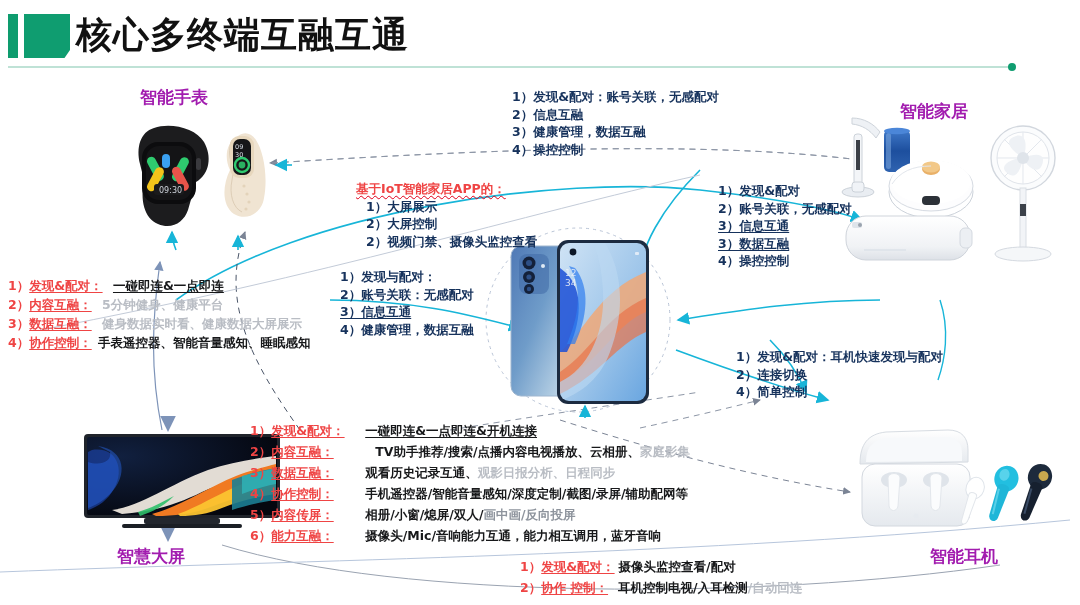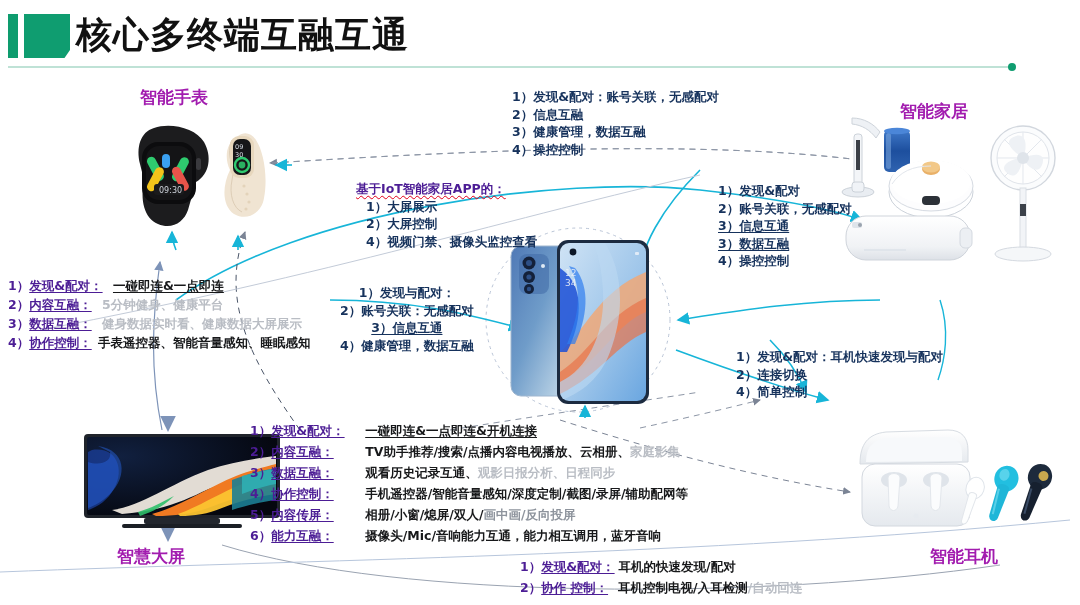--- a/index.html
+++ b/index.html
@@ -17,21 +17,21 @@
             clip-path:polygon(0 0,100% 0,100% 82%,88% 100%,0 100%);}
   .hdr-title{position:absolute;left:76px;top:10px;font-size:36px;font-weight:bold;color:#111;
              letter-spacing:1px;line-height:50px;font-family:"DejaVu Sans",sans-serif;}
   .hdr-rule{position:absolute;left:8px;top:66px;width:1002px;height:2px;background:#bfe2d6;}
   .hdr-dot{position:absolute;left:1008px;top:63px;width:8px;height:8px;border-radius:50%;background:#0f9d70;}
 
   
   .tblock{position:absolute;font-size:12.5px;line-height:17.5px;white-space:nowrap;font-weight:bold;}
   .tblock .ln{display:block;}
   .c-blue{color:#16325c;}
-  .c-red{color:#4c1d95;}
+  .c-red{color:#ef4444;}
   .c-dark{color:#17181a;}
   .c-gray{color:#b9bdc4;}
   .c-gray2{color:#8e949d;}
   .u{text-decoration:underline;text-decoration-thickness:1px;text-underline-offset:2px;}
   .uw{text-decoration:underline;text-decoration-color:#e1001a;text-decoration-style:wavy;
       text-decoration-thickness:1px;text-underline-offset:2px;}
   .lbl{display:inline-block;min-width:88px;}
 
   
   .devlabel{position:absolute;font-size:17px;font-weight:bold;color:#a21caf;
@@ -330,24 +330,24 @@
     <span class="ln">1）发现&amp;配对：账号关联，无感配对</span>
     <span class="ln">2）信息互融</span>
     <span class="ln">3）健康管理，数据互融</span>
     <span class="ln">4）操控控制</span>
   </div>
 
   <div class="tblock" style="left:356px;top:180px;">
     <span class="ln c-red uw">基于IoT智能家居APP的：</span>
     <span class="ln c-blue" style="padding-left:10px">1）大屏展示</span>
     <span class="ln c-blue" style="padding-left:10px">2）大屏控制</span>
-    <span class="ln c-blue" style="padding-left:10px">4）视频门禁、摄像头监控查看</span>
-  </div>
-
-  <div class="tblock c-blue" style="left:340px;top:284px;text-align:center;">
+    <span class="ln c-blue" style="padding-left:10px">2）视频门禁、摄像头监控查看</span>
+  </div>
+
+  <div class="tblock c-blue" style="left:340px;top:268px;">
     <span class="ln">1）发现与配对：</span>
     <span class="ln">2）账号关联：无感配对</span>
     <span class="ln u">3）信息互通</span>
     <span class="ln">4）健康管理，数据互融</span>
   </div>
 
   <div class="tblock" style="left:8px;top:276px;line-height:19px;">
     <span class="ln">
       <span class="c-red">1）</span><span class="c-red u">发现&amp;配对：</span>
       <span class="c-dark u" style="margin-left:6px">一碰即连&amp;一点即连</span>
@@ -378,38 +378,38 @@
     <span class="ln">1）发现&amp;配对：耳机快速发现与配对</span>
     <span class="ln">2）连接切换</span>
     <span class="ln">4）简单控制</span>
   </div>
 
   <div class="tblock" style="left:250px;top:420px;line-height:21px;">
     <span class="ln">
       <span class="c-red">1）</span><span class="c-red u lbl">发现&amp;配对：</span><span class="c-dark u" style="margin-left:6px">一碰即连&amp;一点即连&amp;开机连接</span>
     </span>
     <span class="ln">
-      <span class="c-red">2）</span><span class="c-red u lbl">内容互融：</span><span class="c-dark" style="margin-left:6px">TV助手推荐/搜索/点播内容电视播放、云相册、</span><span class="c-gray">家庭影集</span>
+      <span class="c-red">2）</span><span class="c-red u lbl">内容互融：</span><span class="c-dark" style="margin-left:16px">TV助手推荐/搜索/点播内容电视播放、云相册、</span><span class="c-gray">家庭影集</span>
     </span>
     <span class="ln">
       <span class="c-red">3）</span><span class="c-red u lbl">数据互融：</span><span class="c-dark" style="margin-left:6px">观看历史记录互通、</span><span class="c-gray">观影日报分析、日程同步</span>
     </span>
     <span class="ln">
       <span class="c-red">4）</span><span class="c-red u lbl">协作控制：</span><span class="c-dark" style="margin-left:6px">手机遥控器/智能音量感知/深度定制/截图/录屏/辅助配网等</span>
     </span>
     <span class="ln">
       <span class="c-red">5）</span><span class="c-red u lbl">内容传屏：</span><span class="c-dark" style="margin-left:6px">相册/小窗/熄屏/双人/</span><span class="c-gray2">画中画/反向投屏</span>
     </span>
     <span class="ln">
       <span class="c-red">6）</span><span class="c-red u lbl">能力互融：</span><span class="c-dark" style="margin-left:6px">摄像头/Mic/音响能力互通，能力相互调用，蓝牙音响</span>
     </span>
   </div>
 
   <div class="tblock" style="left:520px;top:556px;line-height:21px;">
     <span class="ln">
-      <span class="c-red">1）</span><span class="c-red u">发现&amp;配对：</span><span class="c-dark" style="margin-left:4px">耳机的快速发现/配对</span>
+      <span class="c-red">1）</span><span class="c-red u">发现&amp;配对：</span><span class="c-dark" style="margin-left:4px">摄像头监控查看/配对</span>
     </span>
     <span class="ln">
       <span class="c-red">2）</span><span class="c-red u">协作 控制：</span><span class="c-dark" style="margin-left:10px">耳机控制电视/入耳检测</span><span class="c-gray">/自动回连</span>
     </span>
   </div>
 
 </div>
 
 </body></html>

